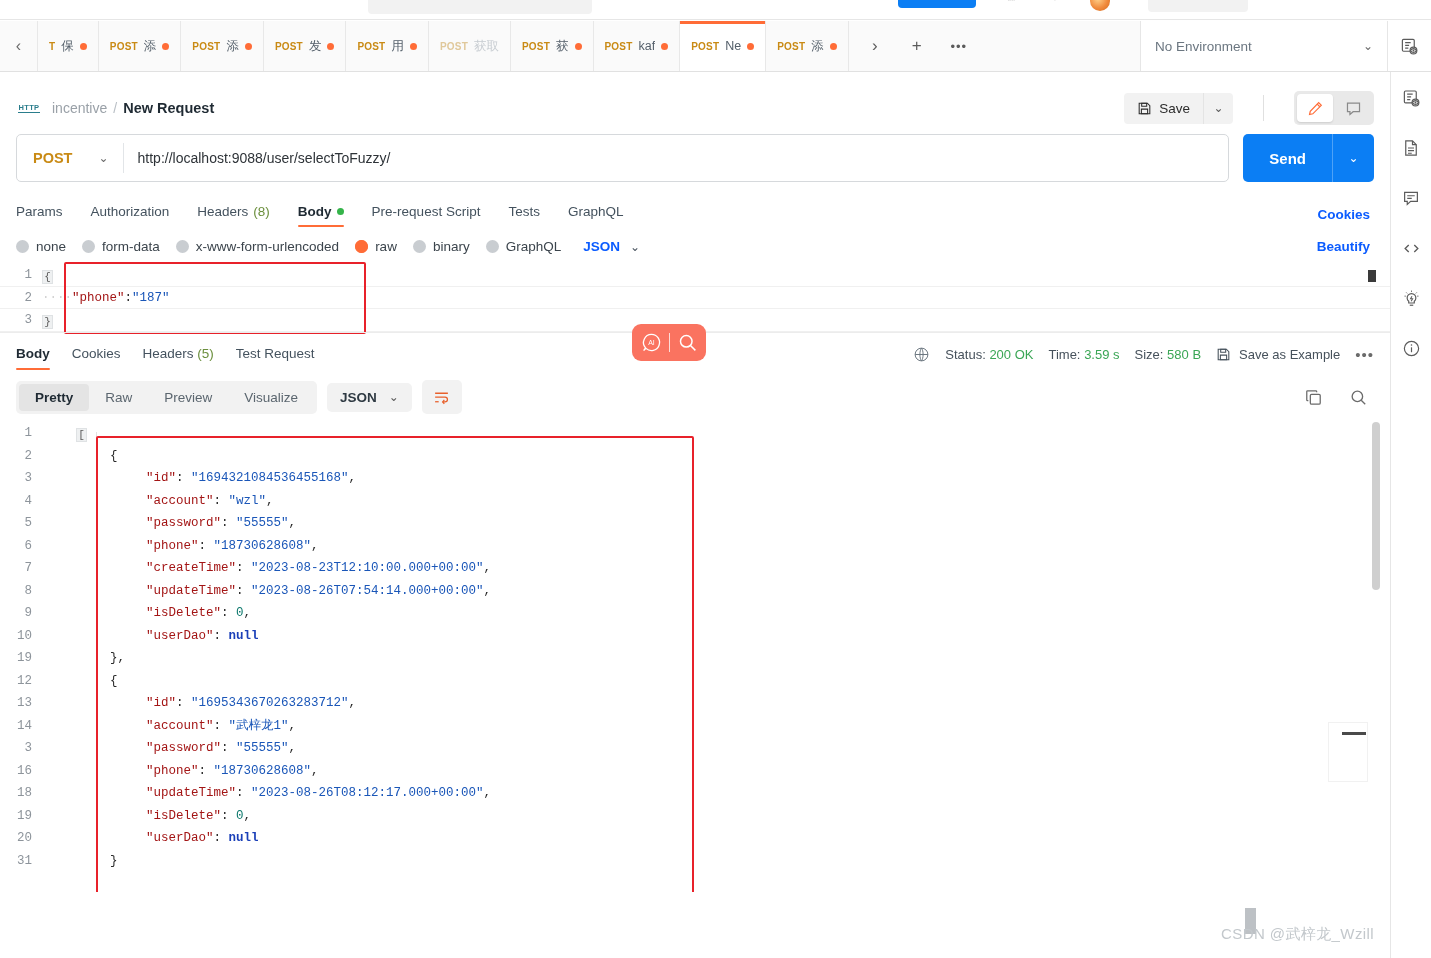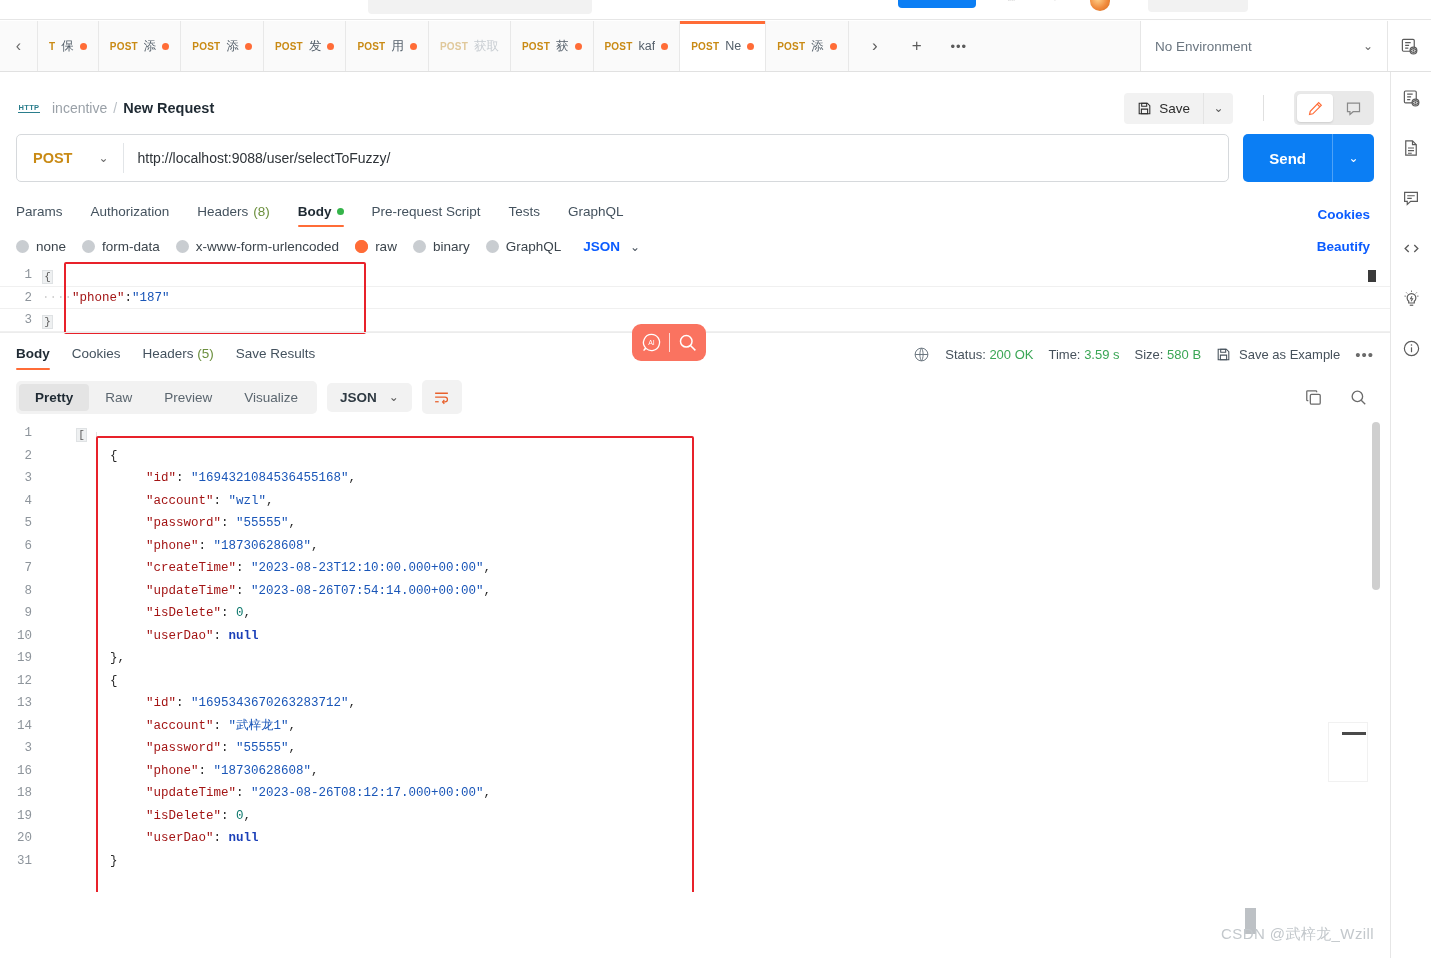--- a/index.html
+++ b/index.html
@@ -413,21 +413,21 @@
         </div>
       <div class="redbox" style="left:64px; top:-2px; width:302px; height:72px;"></div>
       <div style="position:absolute; right:14px; top:6px; width:8px; height:12px; background:#3a3a3a;"></div>
     </div>
 
     <div class="respbar">
       <div id="resp-tabs" style="display:flex;align-items:center;">
           <div class="rsp-tab active"><span>Body</span></div>
           <div class="rsp-tab"><span>Cookies</span></div>
           <div class="rsp-tab"><span>Headers</span> <span class="rsp-cnt">(5)</span></div>
-          <div class="rsp-tab"><span>Save Results</span></div>
+          <div class="rsp-tab"><span>Test Request</span></div>
         </div>
       <div class="ai-pill">
         <svg width="21" height="21" viewBox="0 0 24 24" fill="none" stroke="#ffffff" stroke-width="1.5">
           <path d="M12 2.8a9.2 9.2 0 1 1-6.3 15.9L3 21.2l2.2-3.1A9.2 9.2 0 0 1 12 2.8z"></path>
           <text x="12" y="15.4" font-size="8" fill="#ffffff" stroke="none" text-anchor="middle" font-family="Liberation Sans">AI</text>
         </svg>
         <span class="sepv"></span>
         <svg width="21" height="21" viewBox="0 0 24 24" fill="none" stroke="#ffffff" stroke-width="1.7">
           <circle cx="10.6" cy="10.6" r="6.6"></circle>
             <path d="M15.4 15.4 21 21"></path>

